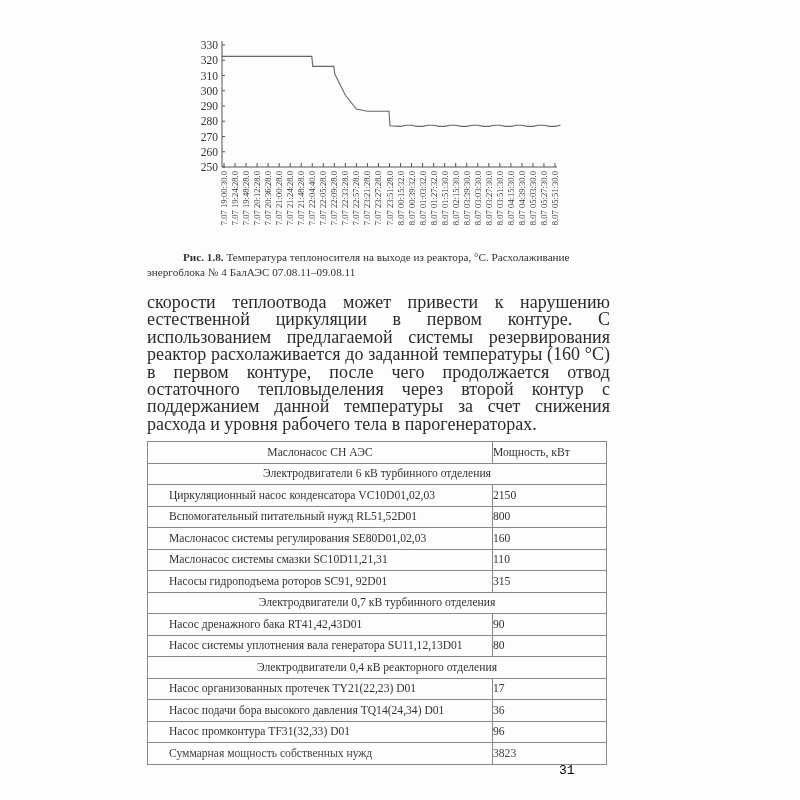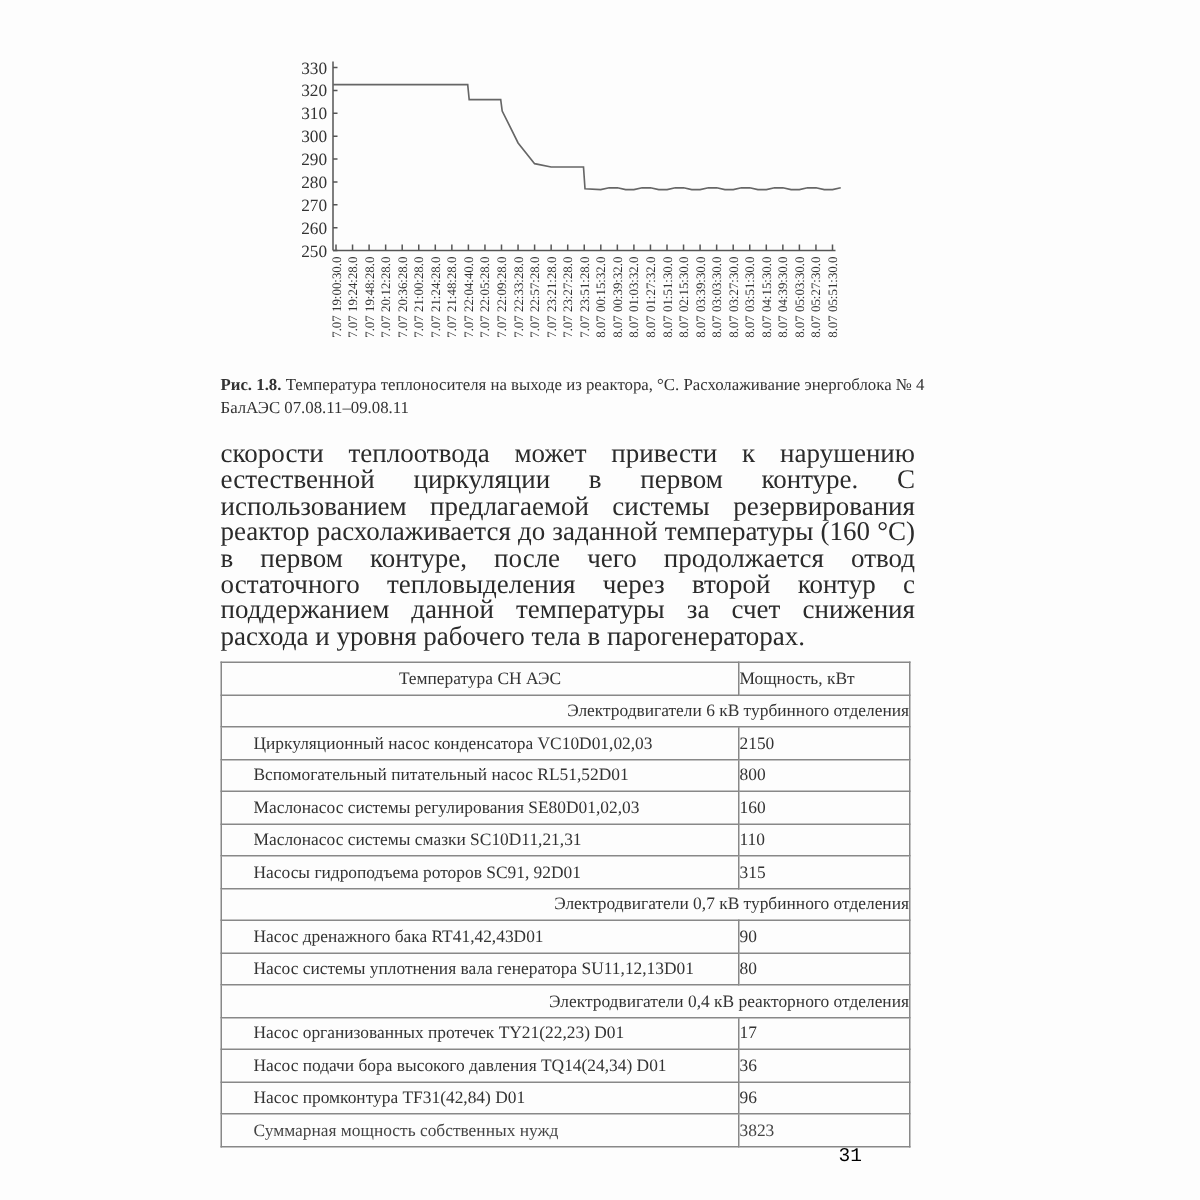--- a/index.html
+++ b/index.html
@@ -1,28 +1,28 @@
 <!DOCTYPE html>
 <html><head>
 <meta charset="utf-8">
 <style>
   html, body { margin:0; padding:0; background:#fff; }
   body { width:800px; height:800px; position:relative; overflow:hidden; font-family:"Liberation Serif", "DejaVu Serif", serif; color:#2a2a2a; }
   .page { position:absolute; left:0; top:0; width:800px; height:800px; background:#fdfdfd; }
   #chart-svg { position:absolute; left:190px; top:35px; }
   .caption { position:absolute; left:147px; top:250px; width:470px; font-size:11.2px; line-height:15px; color:#333; }
-  .caption b { font-weight:bold; }
+  .caption b { font-weight:bold;margin-left:36px; }
   .body-text { position:absolute; left:147px; top:294px; width:463px; font-size:18px; line-height:17.4px; color:#2b2b2b; text-align:justify; }
   .table-caption { position:absolute; left:167px; top:404px; width:440px; font-size:11.3px; line-height:14.5px; color:#333; text-align:justify; }
   .table-caption b { font-weight:bold; }
   table.consumers { position:absolute; left:147px; top:441px; width:460px; border-collapse:collapse; font-size:11.6px; color:#333; }
   table.consumers td { border:1px solid #888; height:20.5px; padding:0 0 0 21px; vertical-align:middle; }
   table.consumers td.val { padding:0; width:113px; }
   table.consumers td.hdr { text-align:center; padding:0; }
-  table.consumers tr.section td { text-align:right; padding:0; }
+  table.consumers tr.section td { text-align:center; padding:0; }
   table.consumers tr.total td { color:#444; }
   .page-number { position:absolute; left:559px; top:763px; font-size:13px; color:#000000;font-family:Liberation Mono, monospace; }
 </style>
 </head>
 <body>
 
 <div class="page">
 
   <svg id="chart-svg" width="380" height="210" viewBox="0 0 380 210">
       <line x1="32" y1="6" x2="32" y2="132" stroke="#555" stroke-width="1"></line>
@@ -111,32 +111,32 @@
     </svg>
 
   <div class="caption"><b>Рис. 1.8.</b><span> Температура теплоносителя на выходе из реактора, °С. Расхолаживание энергоблока № 4 БалАЭС 07.08.11–09.08.11</span></div>
 
   <div class="body-text">скорости теплоотвода может привести к нарушению естественной циркуляции в первом контуре. С использованием предлагаемой системы резервирования реактор расхолаживается до заданной температуры (160 °С) в первом контуре, после чего продолжается отвод остаточного тепловыделения через второй контур с поддержанием данной температуры за счет снижения расхода и уровня рабочего тела в парогенераторах.</div>
 
 
   <table class="consumers">
     <tbody>
       <tr>
-        <td class="hdr">Температура СН АЭС</td>
+        <td class="hdr">Маслонасос СН АЭС</td>
         <td class="val">Мощность, кВт</td>
       </tr>
       <tr class="section">
           <td colspan="2">Электродвигатели 6 кВ турбинного отделения</td>
         </tr>
       <tr>
           <td>Циркуляционный насос конденсатора VC10D01,02,03</td>
           <td class="val">2150</td>
         </tr>
       <tr>
-          <td>Вспомогательный питательный насос RL51,52D01</td>
+          <td>Вспомогательный питательный нужд RL51,52D01</td>
           <td class="val">800</td>
         </tr>
       <tr>
           <td>Маслонасос системы регулирования SE80D01,02,03</td>
           <td class="val">160</td>
         </tr>
       <tr>
           <td>Маслонасос системы смазки SC10D11,21,31</td>
           <td class="val">110</td>
         </tr>
@@ -160,21 +160,21 @@
         </tr>
       <tr>
           <td>Насос организованных протечек TY21(22,23) D01</td>
           <td class="val">17</td>
         </tr>
       <tr>
           <td>Насос подачи бора высокого давления TQ14(24,34) D01</td>
           <td class="val">36</td>
         </tr>
       <tr>
-          <td>Насос промконтура TF31(42,84) D01</td>
+          <td>Насос промконтура TF31(32,33) D01</td>
           <td class="val">96</td>
         </tr>
       <tr class="total">
           <td>Суммарная мощность собственных нужд</td>
           <td class="val">3823</td>
         </tr>
     </tbody>
   </table>
 
   <div class="page-number">31</div>

